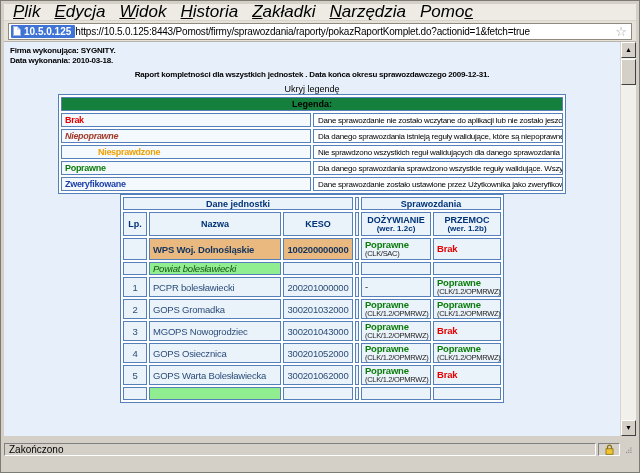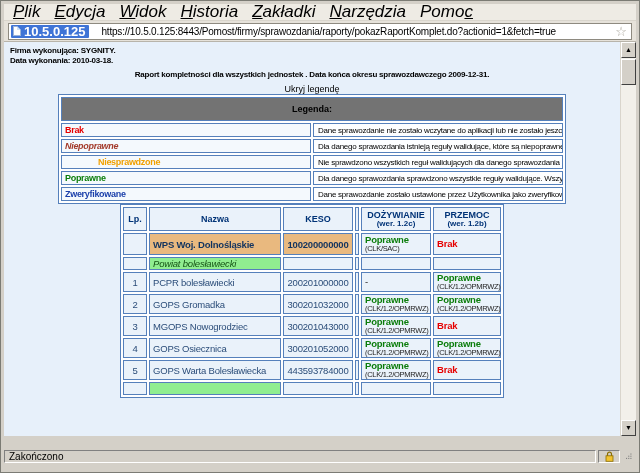--- a/index.html
+++ b/index.html
@@ -27,25 +27,25 @@
              padding-left:2px; border-bottom:1px solid #d9d5cc; }
   .menu-item { font-size:17px; color:#000; padding:1px 7px; cursor:default;font-style:italic; }
   .accel { text-decoration:underline; }
 
   
   .addrbar { height:21px; background:#e6e2da; display:flex; align-items:center;
              padding:0 4px; border-bottom:1px solid #b8b4aa; }
   .urlfield { flex:1; height:17px; background:#fff; border:1px solid #8e8a80;
               display:flex; align-items:center; padding:0 2px; overflow:hidden; }
   .chip { display:flex; align-items:center; gap:3px; background:#3f74d6; color:#fff;
-          height:13px; padding:0 4px 0 2px; font-size:13px; font-weight:bold; border-radius:1px; }
+          height:13px; padding:0 4px 0 2px; font-size:10px; font-weight:bold; border-radius:1px; }
   .chip-doc { width:8px; height:10px; background:#fff; border:1px solid #9db4d8; position:relative; }
   .chip-doc:after { content:""; position:absolute; right:-1px; top:-1px; border:2px solid;
                     border-color:#3f74d6 #3f74d6 #cfe0f4 #cfe0f4; }
-  .url-text { font-size:10px; color:#000; margin-left:12px; white-space:nowrap; flex:1;
+  .url-text { font-size:10px; color:#000; margin-left:0; white-space:nowrap; flex:1;
               overflow:hidden; letter-spacing:-0.2px; }
   .star { color:#aaa69c; font-size:13px; line-height:13px; margin:0 2px; }
 
   
   .content { position:relative; height:394px; background:#e7f0fa; overflow:hidden; }
   .page { position:absolute; left:0; top:0; right:16px; bottom:0; overflow:hidden; padding-top:2px; }
 
   .firm-block { margin:2px 0 0 6px; font-size:8px; font-weight:bold; line-height:10px;
                 color:#000; letter-spacing:-0.2px; }
   .report-title { margin-top:4px; text-align:center; font-size:8px; font-weight:bold;
@@ -53,22 +53,22 @@
   .toggle-legend { margin-top:5px; text-align:center; font-size:9px; color:#000; cursor:pointer; }
 
   
   table.grid { border-collapse:separate; border-spacing:2px; background:#fff;
                border:1px solid #5580bb; margin:0 auto; }
   table.grid th, table.grid td { border:1px solid #5580bb; background:#eaf2fa; }
   td.sp, th.sp { border:none; background:#fff; padding:0; }
 
   
   .legend-table { margin-top:5px; width:508px; table-layout:fixed; }
-  .legend-table .lg-title { background:#737373; font-size:9px; font-weight:bold; text-align:center;
-                            height:24px; color:#000; }
+  .legend-table .lg-title { background:#15803d; font-size:9px; font-weight:bold; text-align:center;
+                            height:14px; color:#000; }
   .legend-table .lg-label { width:74px; font-size:9px; font-weight:bold; padding:1px 3px;
                             height:14px; white-space:nowrap; background:#f4f9fd; letter-spacing:-0.3px; }
   .legend-table .lg-desc { font-size:8px; color:#000; padding:1px 4px; background:#fdfeff;
                            white-space:nowrap; overflow:hidden; letter-spacing:-0.25px; }
 
   
   .main-table { margin-top:6px; table-layout:fixed; width:384px; }
   .main-table th { color:#003377; font-weight:bold; background:#a6ccf0; text-align:center; }
   .grp-th { font-size:9px; height:13px; }
   .col-th { font-size:9px; height:24px; line-height:10px; }
@@ -94,21 +94,21 @@
   .vscroll { position:absolute; right:0; top:0; bottom:0; width:16px; background:#f2f0ea;
              border-left:1px solid #d9d5cc; }
   .sb-btn { position:absolute; left:0; width:15px; height:16px; background:#d4d0c8;
             border:1px solid; border-color:#fff #404040 #404040 #fff;
             font-size:7px; text-align:center; line-height:14px; color:#000; }
   .sb-up { top:0; } .sb-down { bottom:0; }
   .sb-thumb { position:absolute; left:0; top:17px; width:15px; height:26px; background:#d4d0c8;
               border:1px solid; border-color:#fff #404040 #404040 #fff; }
 
   
-  .statusbar { height:17px; margin-top:0; background:#d4d0c8; display:flex; align-items:center;
+  .statusbar { height:17px; margin-top:0; background:#d4d0c8; display:flex; align-items:flex-end;
                gap:2px; padding-top:20px; }
   .sb-panel { border:1px solid; border-color:#808080 #fff #fff #808080;
               font-size:10px; color:#000; display:flex; align-items:center; padding:0 4px; }
   .sb-main { flex:1; }
   .sb-lock { width:22px; justify-content:center; }
   .sb-grip { width:14px; border:none; display:flex; align-items:flex-end; justify-content:flex-end; }
 </style>
 </head>
 <body>
 
@@ -179,20 +179,25 @@
       <table class="grid main-table">
         <colgroup>
           <col style="width:24px">
             <col style="width:132px">
             <col style="width:70px">
           <col style="width:4px">
             <col style="width:70px">
             <col style="width:68px">
         </colgroup>
         <tbody>
+            <tr>
+          <th class="grp-th" colspan="3">Dane jednostki</th>
+          <th class="sp"></th>
+          <th class="grp-th" colspan="2">Sprawozdania</th>
+        </tr>
         <tr>
           <th class="col-th">Lp.</th>
           <th class="col-th">Nazwa</th>
           <th class="col-th">KESO</th>
           <th class="sp"></th>
           <th class="col-th"><span>DOŻYWIANIE</span><span class="col-sub">(wer. 1.2c)</span></th>
           <th class="col-th"><span>PRZEMOC</span><span class="col-sub">(wer. 1.2b)</span></th>
         </tr>
 
         <tr class="r-wps">
@@ -271,21 +276,21 @@
                 <span class="det">(CLK/1.2/OPMRWZ)</span>
               </td>
           <td class="status-cell">
                 <span class="st ok">Poprawne</span>
                 <span class="det">(CLK/1.2/OPMRWZ)</span>
               </td>
         </tr>
         <tr class="r-data">
           <td class="cell-lp">5</td>
           <td class="cell-name">GOPS Warta Bolesławiecka</td>
-          <td class="cell-keso">443593784000</td>
+          <td class="cell-keso">300201062000</td>
           <td class="sp"></td>
           <td class="status-cell">
                 <span class="st ok">Poprawne</span>
                 <span class="det">(CLK/1.2/OPMRWZ)</span>
               </td>
           <td class="status-cell">
                 <span class="st brak">Brak</span>
                 <span class="det"></span>
               </td>
         </tr>

